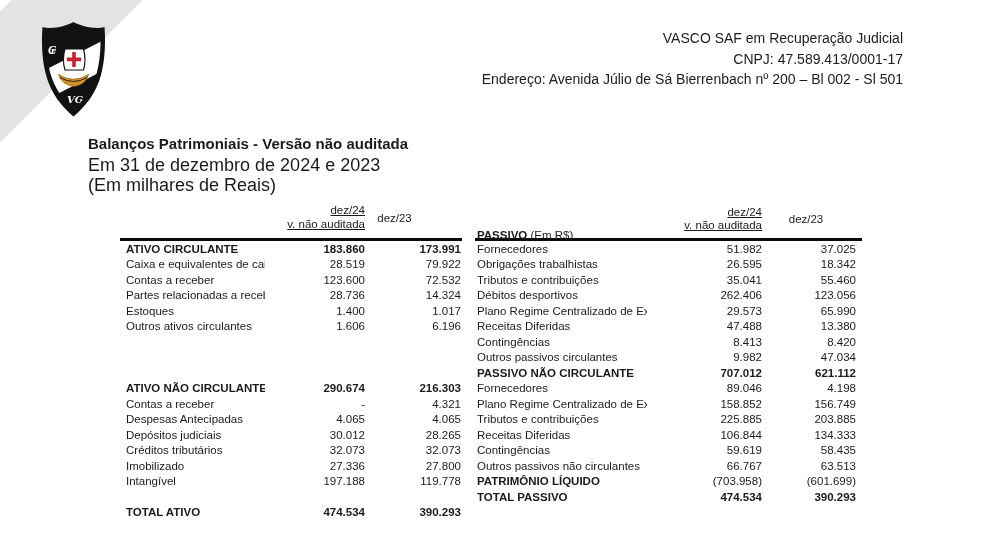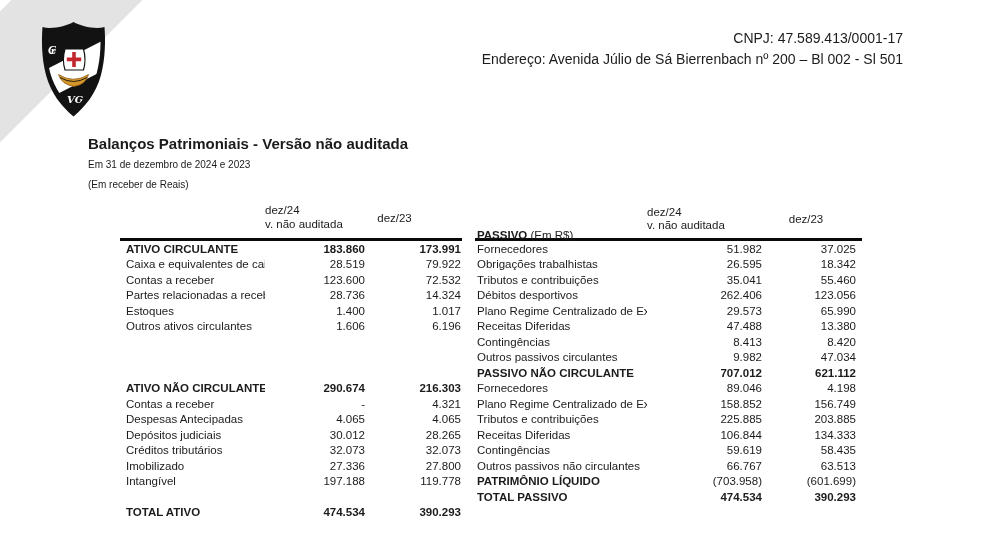--- a/index.html
+++ b/index.html
@@ -14,36 +14,36 @@
     background:linear-gradient(135deg,#ffffff 0px,#ffffff 8px,#e3e3e4 8px,#e3e3e4 101px,rgba(255,255,255,0) 101px);
     z-index:0;
   }
   .logo{position:absolute;left:37px;top:20px;width:73px;height:100px;z-index:2;}
   .letterhead{
     position:absolute;top:28px;right:81px;text-align:right;
     font-size:14px;line-height:20.5px;color:#1c1c1c;z-index:2;
   }
   .titleblock{position:absolute;left:82px;top:134px;z-index:2;margin-left:6px;}
   .titleblock .t1{font-size:15px;font-weight:700;line-height:20.5px;}
-  .titleblock .t2,.titleblock .t3{font-size:10px;line-height:20.5px;}
+  .titleblock .t2,.titleblock .t3{font-size:18px;line-height:20.5px;}
 
   .btable{position:absolute;top:197px;z-index:2;font-size:11.5px;}
   .t-left{left:120px;width:342px;}
   .t-right{left:475px;width:387px;}
 
   .thead{
     display:grid;height:41px;align-items:center;
     border-bottom:3px solid #0a0a0a;box-sizing:content-box;
   }
   .t-left .thead,.t-left .trow{grid-template-columns:1fr 100px 97px;}
   .t-right .thead,.t-right .trow{grid-template-columns:1fr 115px 100px;}
 
   .hlabel{padding-left:2px;white-space:nowrap;margin-top:32px;}
   .hlabel .hb{font-weight:700;}
-  .hc1{text-align:left;line-height:13.5px;}
+  .hc1{text-align:right;line-height:13.5px;text-decoration:underline;}
   .hc2{text-align:center;}
   .t-left .hc2{padding-right:38px;}
   .t-right .hc2{padding-right:12px;}
 
   .trow{display:grid;height:15.5px;align-items:center;}
   .trow .c0{padding-left:6px;white-space:nowrap;overflow:hidden;}
   .t-right .trow .c0{padding-left:2px;}
   .trow .c1,.trow .c2{text-align:right;white-space:nowrap;}
   .t-left .trow .c2{padding-right:1px;}
   .t-right .trow .c2{padding-right:6px;}
@@ -67,28 +67,29 @@
     <line x1="37" y1="20" x2="37" y2="32" stroke="#121212" stroke-width="1.4"></line>
     <path d="M37 20 L44 22.5 L37 25 Z" fill="#121212"></path>
     <path d="M28 29 L46.5 29 Q49.5 39.5 46.5 50 L28 50 Q24.8 39.5 28 29 Z" fill="#ffffff" stroke="#121212" stroke-width="1.2"></path>
     <path d="M35.2 32 L38.8 32 L38.8 37.5 L44.2 37.5 L44.2 41.2 L38.8 41.2 L38.8 47 L35.2 47 L35.2 41.2 L29.8 41.2 L29.8 37.5 L35.2 37.5 Z" fill="#c1272d"></path>
     <path d="M21.5 54.5 Q36.5 64 51.5 54.5 Q49 64.5 37 66.5 Q24.5 64.5 21.5 54.5 Z" fill="#d4952b" stroke="#8a5a14" stroke-width="0.8"></path>
     <path d="M23 57.5 Q36.5 65.5 50 57.5" fill="none" stroke="#121212" stroke-width="0.9"></path>
   </g>
 </svg>
 
 <div class="letterhead">
+  <div>VASCO SAF em Recuperação Judicial</div>
   <div>CNPJ: 47.589.413/0001-17</div>
   <div>Endereço: Avenida Júlio de Sá Bierrenbach nº 200 – Bl 002 - Sl 501</div>
 </div>
 
 <div class="titleblock">
   <div class="t1">Balanços Patrimoniais - Versão não auditada</div>
   <div class="t2">Em 31 de dezembro de 2024 e 2023</div>
-  <div class="t3">(Em receber de Reais)</div>
+  <div class="t3">(Em milhares de Reais)</div>
 </div>
 
 <div class="btable t-left">
   <div class="thead">
     <div class="hlabel"></div>
     <div class="hc1">
       <div>dez/24</div>
       <div>v. não auditada</div>
     </div>
     <div class="hc2">dez/23</div>

